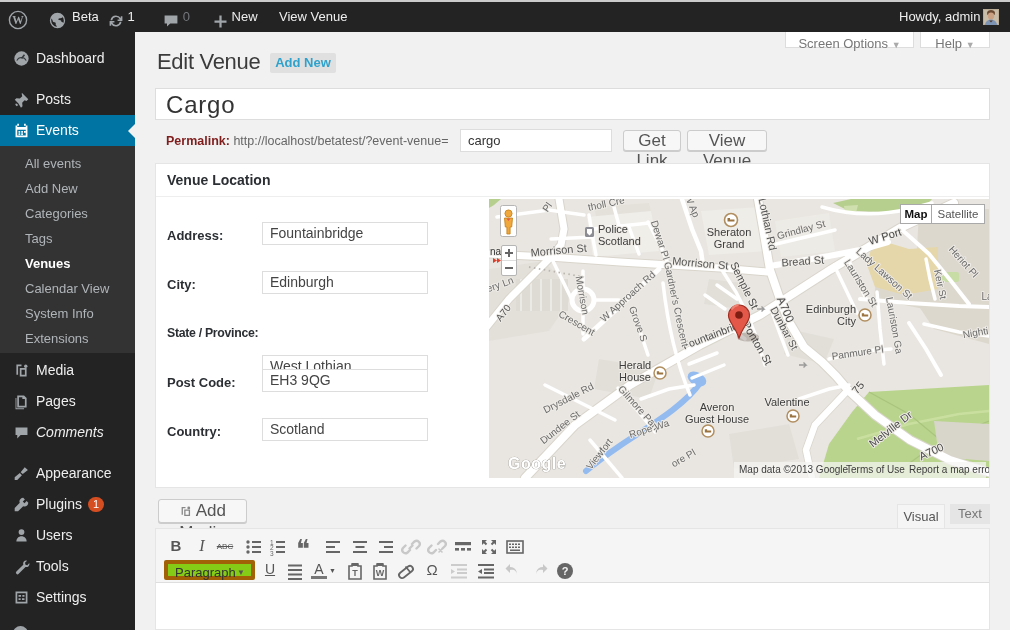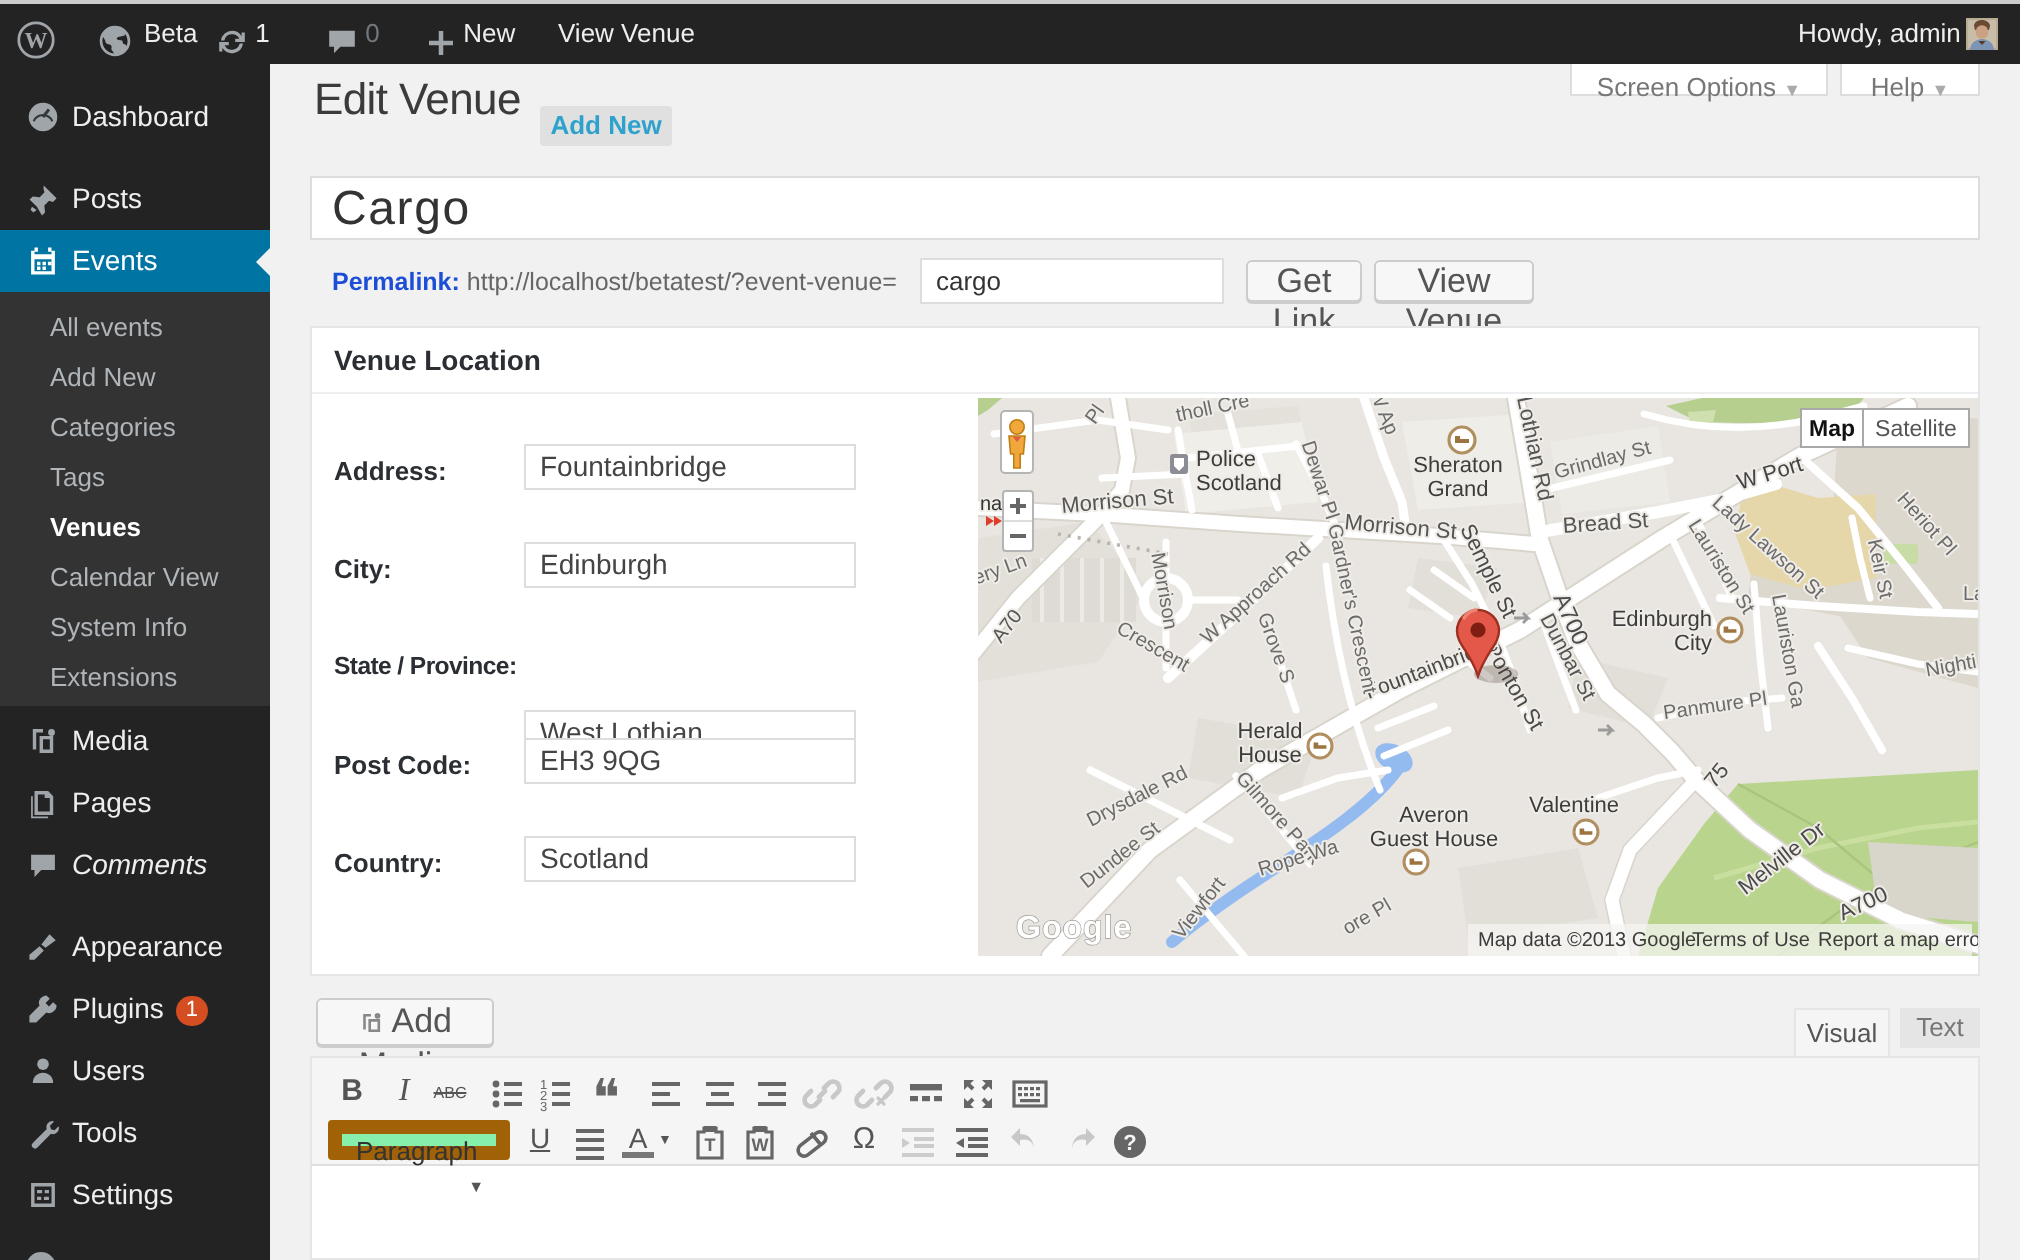--- a/index.html
+++ b/index.html
@@ -22,45 +22,45 @@
 #submenu { position:absolute; left:0; top:146px; width:135px; height:207px; background:#333; }
 .sitem { position:absolute; left:25px; width:110px; height:25px; line-height:25px; color:#b0b5b9; font-size:13px; }
 #events-item { background:#0074a2; color:#fff; }
 #events-arrow { position:absolute; right:0; top:9px; width:0; height:0; border-top:7px solid transparent; border-bottom:7px solid transparent; border-right:7px solid #f1f1f1; }
 .badge { display:inline-block; background:#d54e21; color:#fff; border-radius:9px; font-size:11px; line-height:15px; padding:0 5px; margin-left:6px; vertical-align:1px; }
 
 
 .scrtab { top:32px; height:16px; background:#fff; border:1px solid #ddd; border-top:none; color:#777; font-size:13px; line-height:23px; text-align:center; }
 
 
-#h2 { left:157px; top:37px; font-size:22px; letter-spacing:-0.3px; color:#3b3b3b; }
+#h2 { left:157px; top:49px; font-size:22px; letter-spacing:-0.3px; color:#3b3b3b; }
 #addnew { left:270px; top:53px; width:66px; height:20px; background:#e0e0e0; border-radius:2px; color:#2ea2cc; font-size:13px; font-weight:bold; text-align:center; line-height:20px; }
 
 
 #titlebox { left:155px; top:88px; width:835px; height:32px; background:#fff; border:1px solid #ddd; font-size:24px; letter-spacing:0.8px; color:#333; line-height:31px; padding-left:10px; }
 #permalink { left:166px; top:134px; font-size:12.5px; color:#666; }
-#permalink b { color:#1d4ed8; }
+#permalink b { color:#7f1d1d; }
 #slug { left:460px; top:129px; width:152px; height:23px; background:#fff; border:1px solid #ddd; font-size:13px; color:#333; line-height:21px; padding-left:7px; }
 .btn { background:#f7f7f7; border:1px solid #ccc; border-radius:3px; color:#555; font-size:17px; text-align:center; box-shadow:0 1px 0 #ccc; }
 
 
 #venuebox { left:155px; top:163px; width:835px; height:325px; background:#fff; border:1px solid #e5e5e5; }
 #venuetitle { left:167px; top:172px; font-size:14px; font-weight:bold; color:#2b2f33; }
 #venuehr { left:156px; top:196px; width:833px; height:1px; background:#eee; }
 .flabel { left:167px; width:95px; font-size:13px; font-weight:bold; color:#2b2f33; }
 .finput { left:262px; width:166px; height:23px; background:#fff; border:1px solid #ddd; font-size:14px; color:#444; line-height:21px; padding-left:7px; }
 
 
 #addmedia { left:158px; top:499px; width:89px; height:24px; line-height:22px; }
 #vistab { left:897px; top:504px; width:48px; height:25px; background:#f5f5f5; border:1px solid #e5e5e5; border-bottom:none; color:#555; font-size:13px; text-align:center; line-height:24px; }
 #texttab { left:950px; top:504px; width:40px; height:20px; background:#e5e5e5; color:#777; font-size:13px; text-align:center; line-height:20px; }
 #editor { left:155px; top:528px; width:835px; height:102px; background:#fff; border:1px solid #e5e5e5; }
 #tbar1 { left:155px; top:528px; width:835px; height:28px; background:#f5f5f5; border:1px solid #e5e5e5; border-bottom:1px solid #ededed; }
 #tbar2 { left:155px; top:555px; width:835px; height:28px; background:#f5f5f5; border-left:1px solid #e5e5e5; border-right:1px solid #e5e5e5; border-bottom:1px solid #dedede; }
-#para { left:164px; top:560px; width:91px; height:20px; background:#86efac; border:7px solid #a16207; border-radius:2px; font-size:13px; color:#333; line-height:18px; padding-left:7px; }
+#para { left:164px; top:560px; width:91px; height:20px; background:#84cc16; border:4px solid #a16207; border-radius:2px; font-size:13px; color:#333; line-height:18px; padding-left:7px; }
 .tic { position:absolute; width:20px; height:20px; top:537px; }
 .tic2 { position:absolute; width:20px; height:20px; top:561px; }
 
 </style>
 </head>
 <body>
 <div id="topstrip" class="abs"></div>
 <div id="sidebar" class="abs"></div>
 
 <div class="mitem abs" style="top:43px;">

